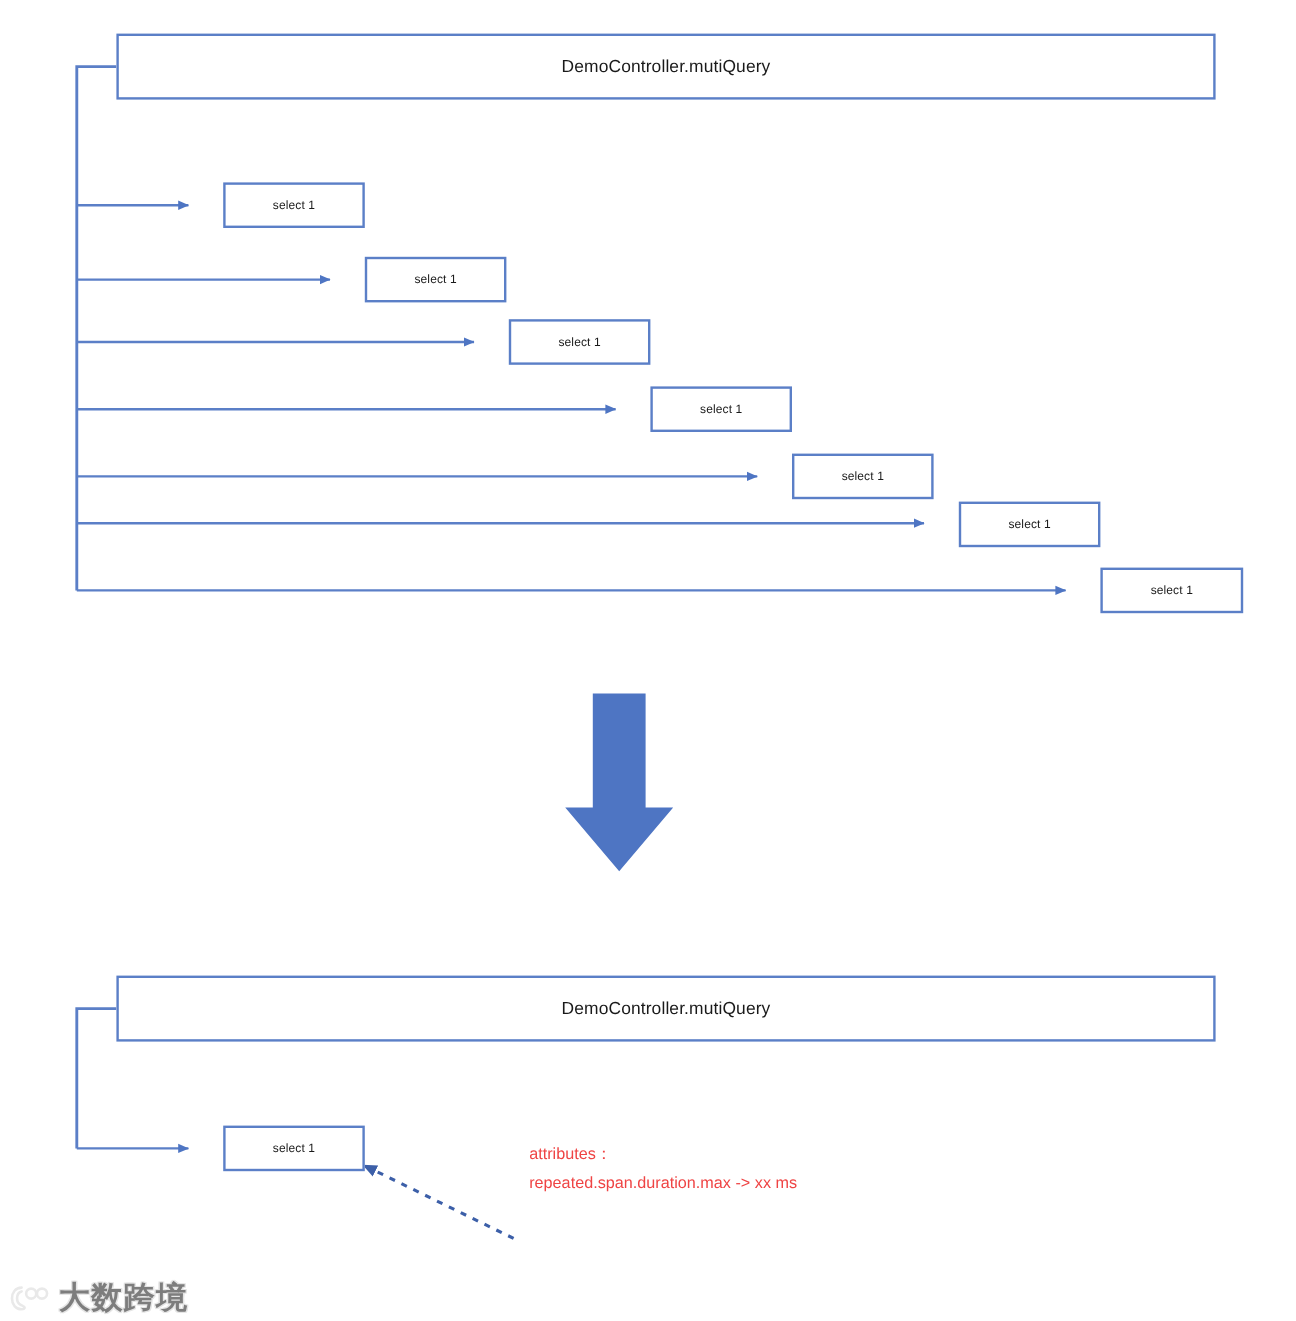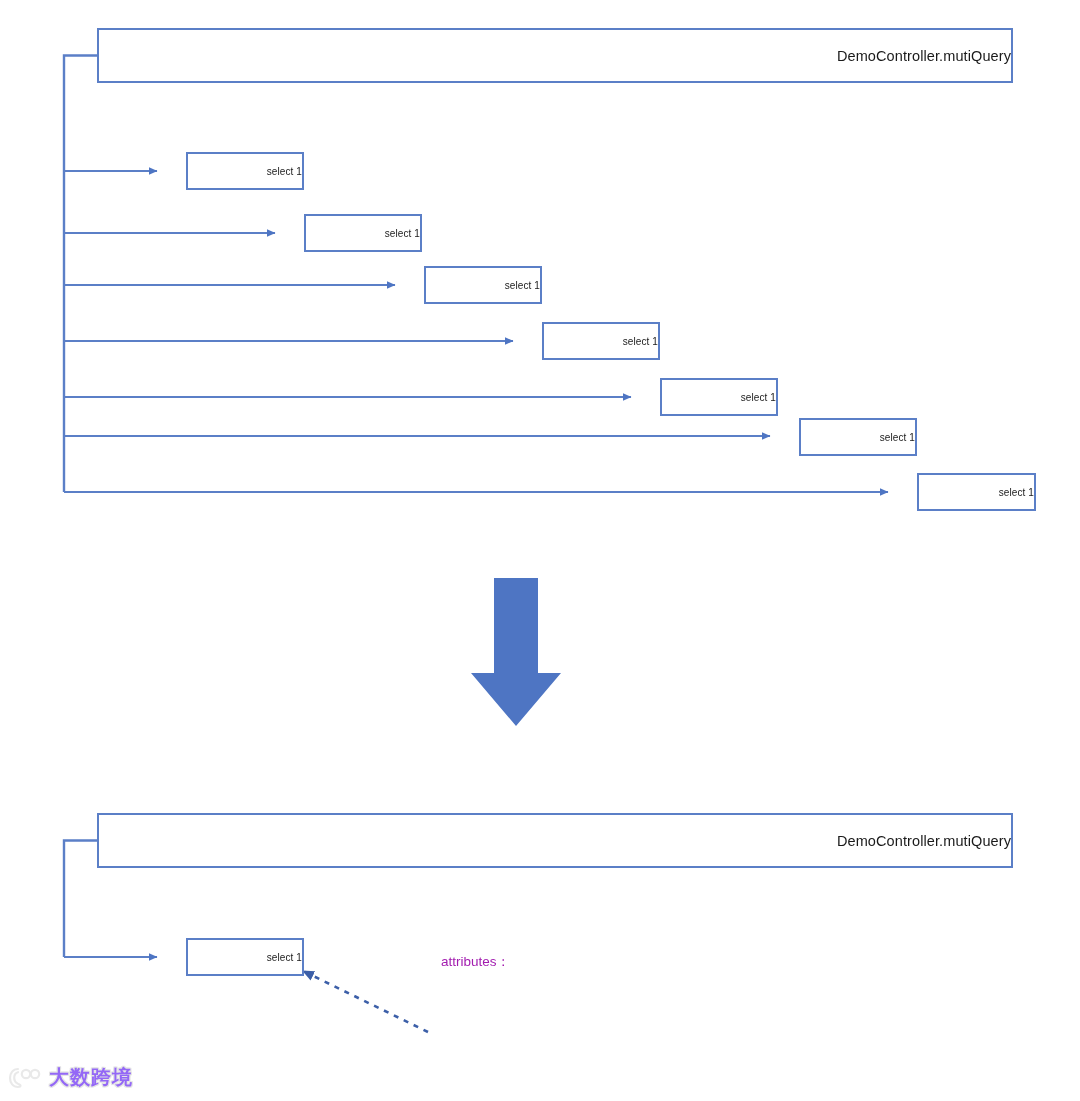--- a/index.html
+++ b/index.html
@@ -25,38 +25,38 @@
     width: 1080px;
     height: 1101px;
   }
   .node-box {
     position: absolute;
     box-sizing: border-box;
     background: #ffffff;
     border: 2px solid #5B7FC7;
     display: flex;
     align-items: center;
-    justify-content: flex-end;
+    justify-content: center;
     color: #1a1a1a;
     font-size: 14px;
     letter-spacing: 0.1px;
     white-space: nowrap;
   }
   .root-box {
     font-size: 14.5px;
   }
   .leaf-box {
     font-size: 10px;
     margin-left: 24px;
   }
   .attr-block {
     position: absolute;
     left: 441px;
     top: 950px;
-    color: #a21caf;
+    color: #ef4444;
     font-size: 13.5px;
     line-height: 23.5px;
     white-space: nowrap;
   }
   .attr-line {
     display: block;
   }
   .watermark {
     position: absolute;
     left: 8px;
@@ -65,23 +65,23 @@
     align-items: center;
     gap: 7px;
     opacity: 0.92;
     user-select: none;
   }
   .wm-logo {
     width: 34px;
     height: 26px;
   }
   .wm-text {
-    font-size: 20px;
+    font-size: 26px;
     font-weight: bold;
-    color: #8b5cf6;
+    color: #737373;
     letter-spacing: 1px;
     text-shadow:
        1px 0 0 #e3e3e3, -1px 0 0 #e3e3e3,
        0 1px 0 #e3e3e3, 0 -1px 0 #e3e3e3,
        1px 1px 0 #e3e3e3, -1px -1px 0 #e3e3e3,
        1px -1px 0 #e3e3e3, -1px 1px 0 #e3e3e3;
   }
 </style>
 </head>
 <body>
@@ -166,20 +166,21 @@
   <div class="node-box root-box" style="left:97px; top:813px; width:916px; height:55px;">
     <span>DemoController.mutiQuery</span>
   </div>
 
   <div class="node-box leaf-box" style="left:162px; top:938px; width:118px; height:38px;">
     <span>select 1</span>
   </div>
 
   <div class="attr-block">
     <span class="attr-line">attributes：</span>
+    <span class="attr-line">repeated.span.duration.max -&gt;  xx ms</span>
   </div>
 
   <div class="watermark">
     <svg class="wm-logo" viewBox="0 0 34 26">
       <path d="M10,4 C5,4 2,8 2,13 C2,18 5,22 10,22 C11.5,22 12.5,21.4 12.5,20.6 C12.5,19.6 11,19.4 9.6,18.6 C7.4,17.4 6.2,15.4 6.2,13 C6.2,10.2 7.8,7.8 10,7.2" fill="none" stroke="#e8e8e8" stroke-width="2.2" stroke-linecap="round"></path>
       <circle cx="18" cy="9" r="4.2" fill="none" stroke="#e8e8e8" stroke-width="2.2"></circle>
       <circle cx="27" cy="9" r="4.2" fill="none" stroke="#e8e8e8" stroke-width="2.2"></circle>
     </svg>
     <span class="wm-text">大数跨境</span>
   </div>

